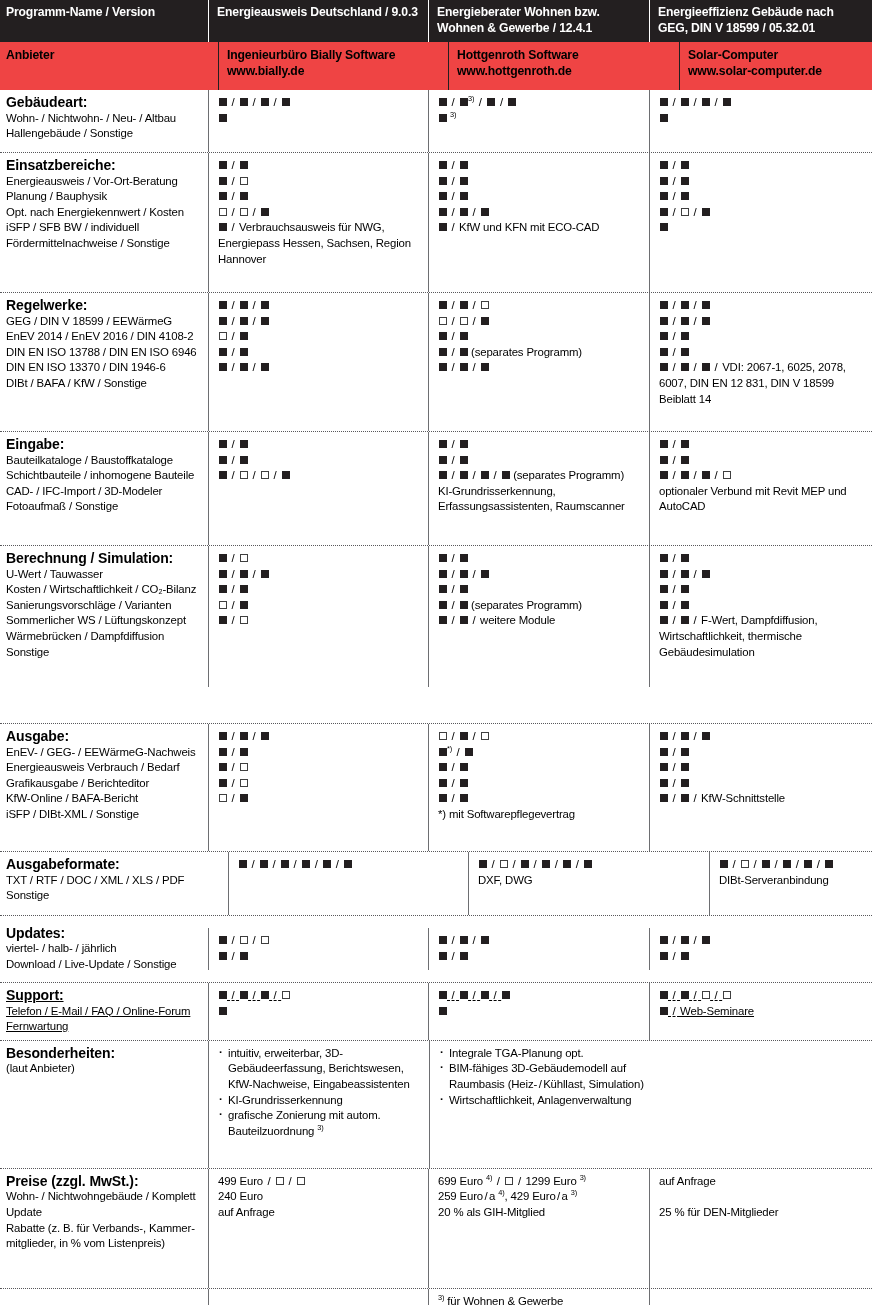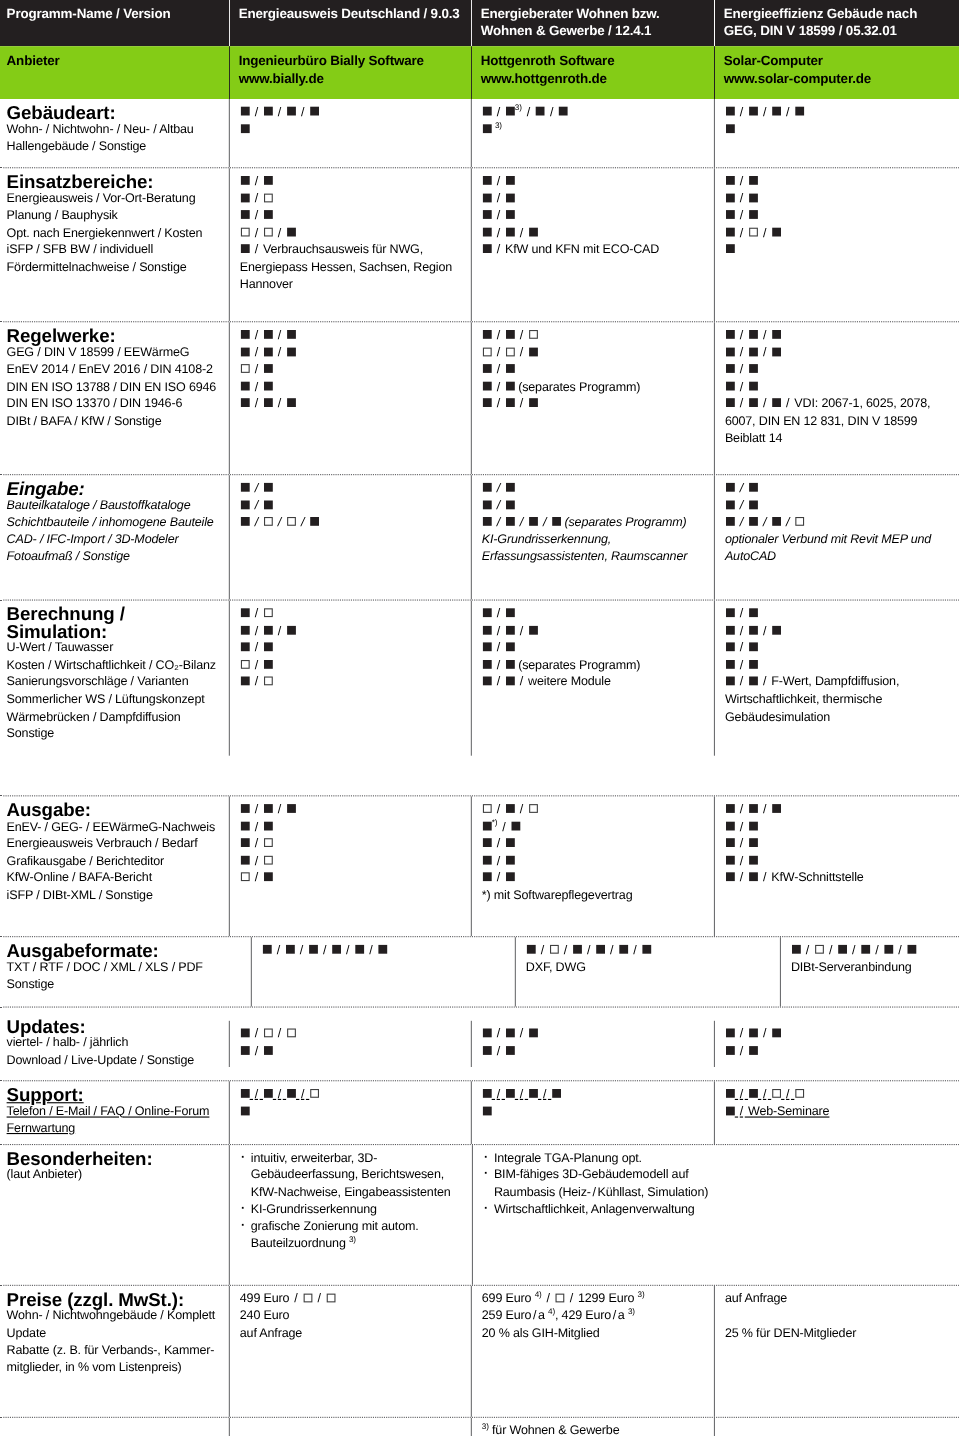--- a/index.html
+++ b/index.html
@@ -26,21 +26,21 @@
     width: 872px;
     align-items: stretch;
   }
   .c0 { width: 208px; flex: 0 0 208px; padding: 0 6px 0 6px; }
   .c1 { width: 220px; flex: 0 0 220px; padding: 0 6px 0 9px; }
   .c2 { width: 221px; flex: 0 0 221px; padding: 0 6px 0 9px; }
   .c3 { width: 223px; flex: 0 0 223px; padding: 0 6px 0 9px; }
 
   
   .hdr-black { background: #231f20; color: #ffffff; }
-  .hdr-orange { background: #84cc16; color: #000000; }
+  .hdr-orange { background: #ef4444; color: #000000; gap: 10px; }
   .hdr-black .cell, .hdr-orange .cell {
     font-weight: bold;
     font-size: 12.2px;
     line-height: 15.5px;
     letter-spacing: -0.15px;
   }
   .hdr-black { height: 42px; }
   .hdr-orange { height: 48px; }
   .hdr-black .cell { padding-top: 5px; }
   .hdr-orange .cell { padding-top: 6px; }
@@ -60,21 +60,21 @@
     padding-top: 5px;
     padding-bottom: 5px;
   }
   .sec .col.c1, .sec .col.c2, .sec .col.c3 {
     border-left: 1px solid #6d6e71;
   }
   .sec .col.c0 { border-right: 0; }
 
   .sechead {
     font-weight: bold;
-    font-size: 17px;
+    font-size: 14px;
     line-height: 15.6px;
     letter-spacing: -0.1px;
   }
   .lbl {
     font-size: 11.4px;
     line-height: 15.6px;
     letter-spacing: -0.15px;
     white-space: nowrap;
   }
   .cellline {
@@ -218,21 +218,21 @@
           <div class="cellline"><span class="mk f"></span> <span class="sl">/</span> <span class="mk f"></span> <span class="sl">/</span> <span class="mk f"></span></div>
         </div>
         <div class="col c3">
           <div class="cellline"><span class="mk f"></span> <span class="sl">/</span> <span class="mk f"></span> <span class="sl">/</span> <span class="mk f"></span></div>
           <div class="cellline"><span class="mk f"></span> <span class="sl">/</span> <span class="mk f"></span> <span class="sl">/</span> <span class="mk f"></span></div>
           <div class="cellline"><span class="mk f"></span> <span class="sl">/</span> <span class="mk f"></span></div>
           <div class="cellline"><span class="mk f"></span> <span class="sl">/</span> <span class="mk f"></span></div>
           <div class="cellline wrap"><span class="mk f"></span> <span class="sl">/</span> <span class="mk f"></span> <span class="sl">/</span> <span class="mk f"></span> <span class="sl">/</span> VDI: 2067-1, 6025, 2078, 6007, DIN EN 12 831, DIN V 18599 Beiblatt 14</div>
         </div>
       </div>
-      <div class="sec" style="min-height: 114px; font-style: italic;">
+      <div class="sec" style="min-height: 114px;">
         <div class="col c0">
           <div class="sechead">Eingabe:</div>
           <div class="lbl">Bauteilkataloge / Baustoffkataloge</div>
           <div class="lbl">Schichtbauteile / inhomogene Bauteile</div>
           <div class="lbl">CAD- / IFC-Import / 3D-Modeler</div>
           <div class="lbl">Fotoaufmaß / Sonstige</div>
         </div>
         <div class="col c1">
           <div class="cellline"><span class="mk f"></span> <span class="sl">/</span> <span class="mk f"></span></div>
           <div class="cellline"><span class="mk f"></span> <span class="sl">/</span> <span class="mk f"></span></div>

